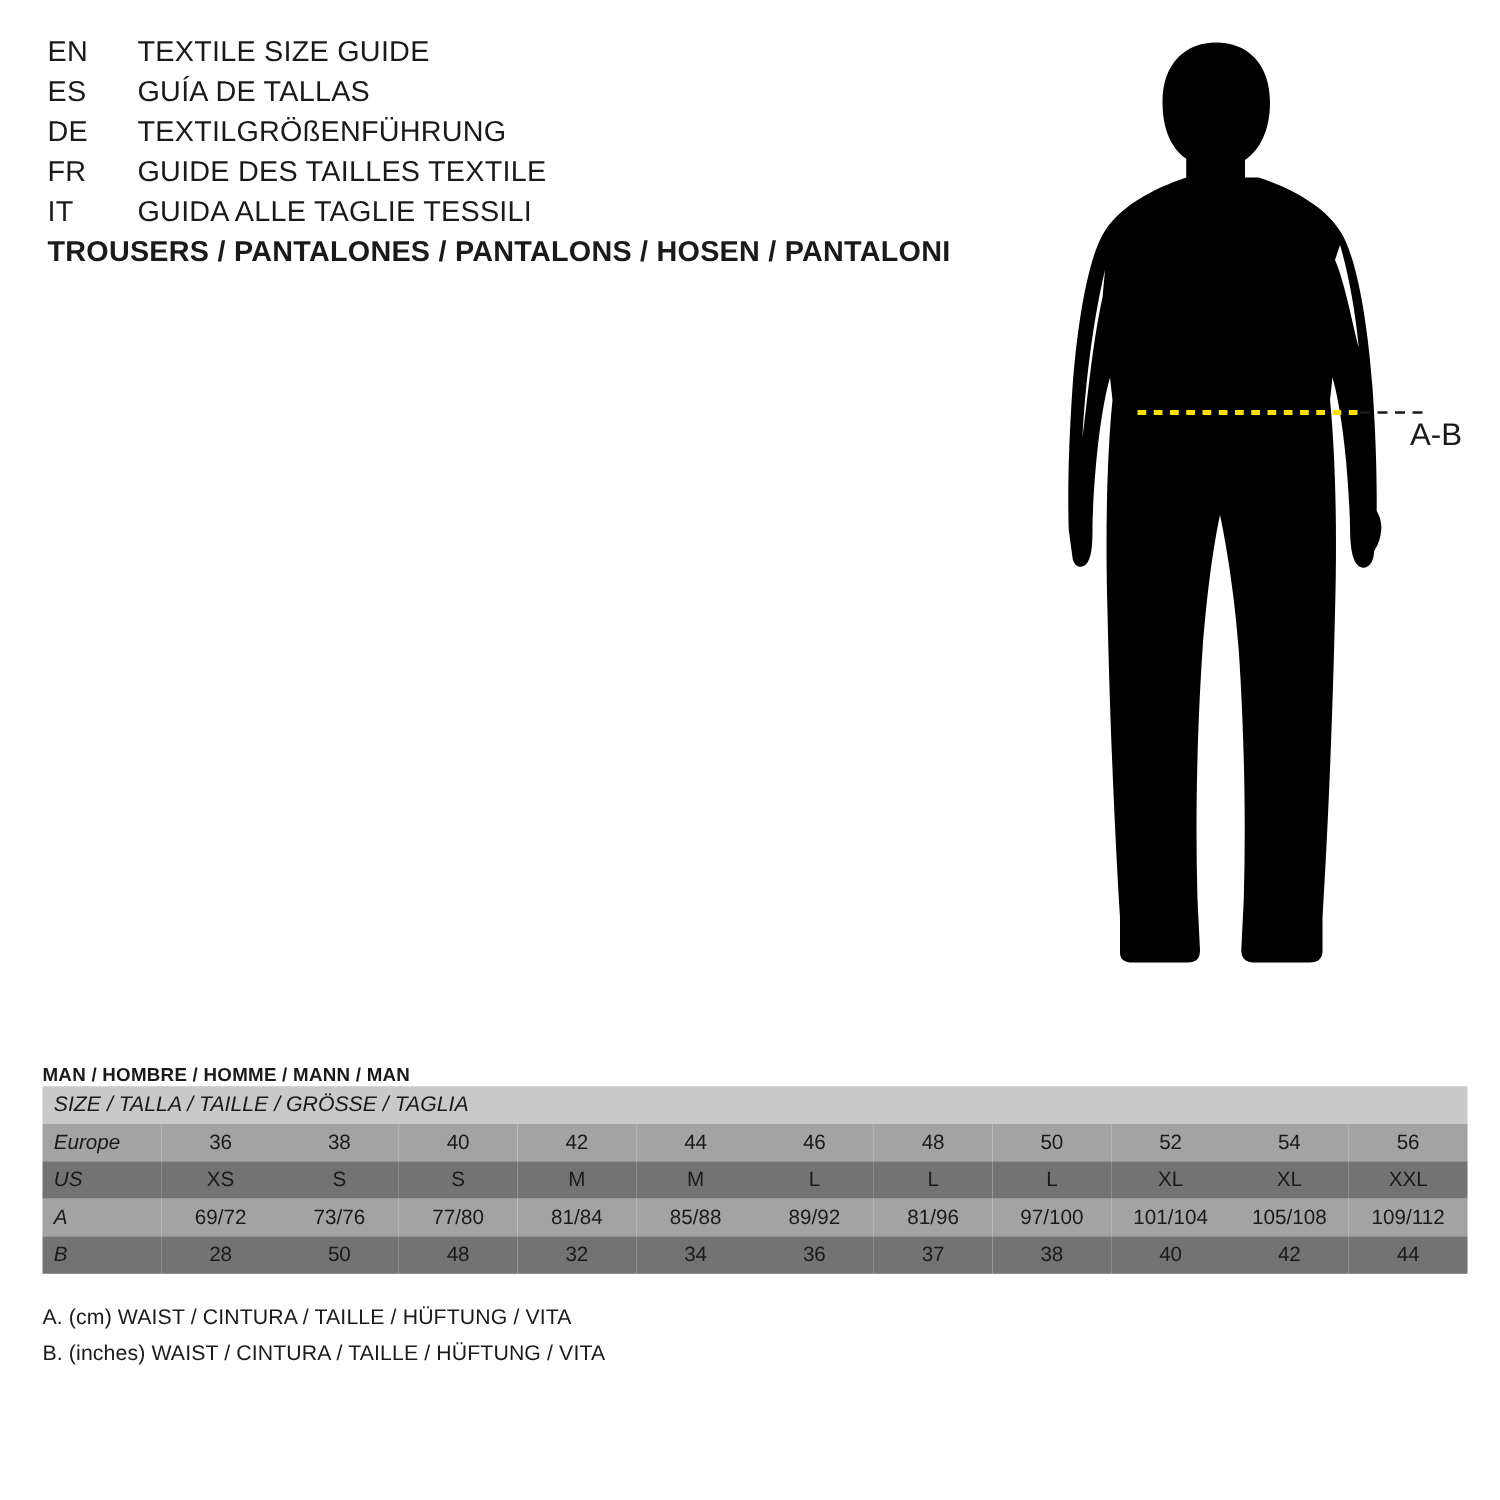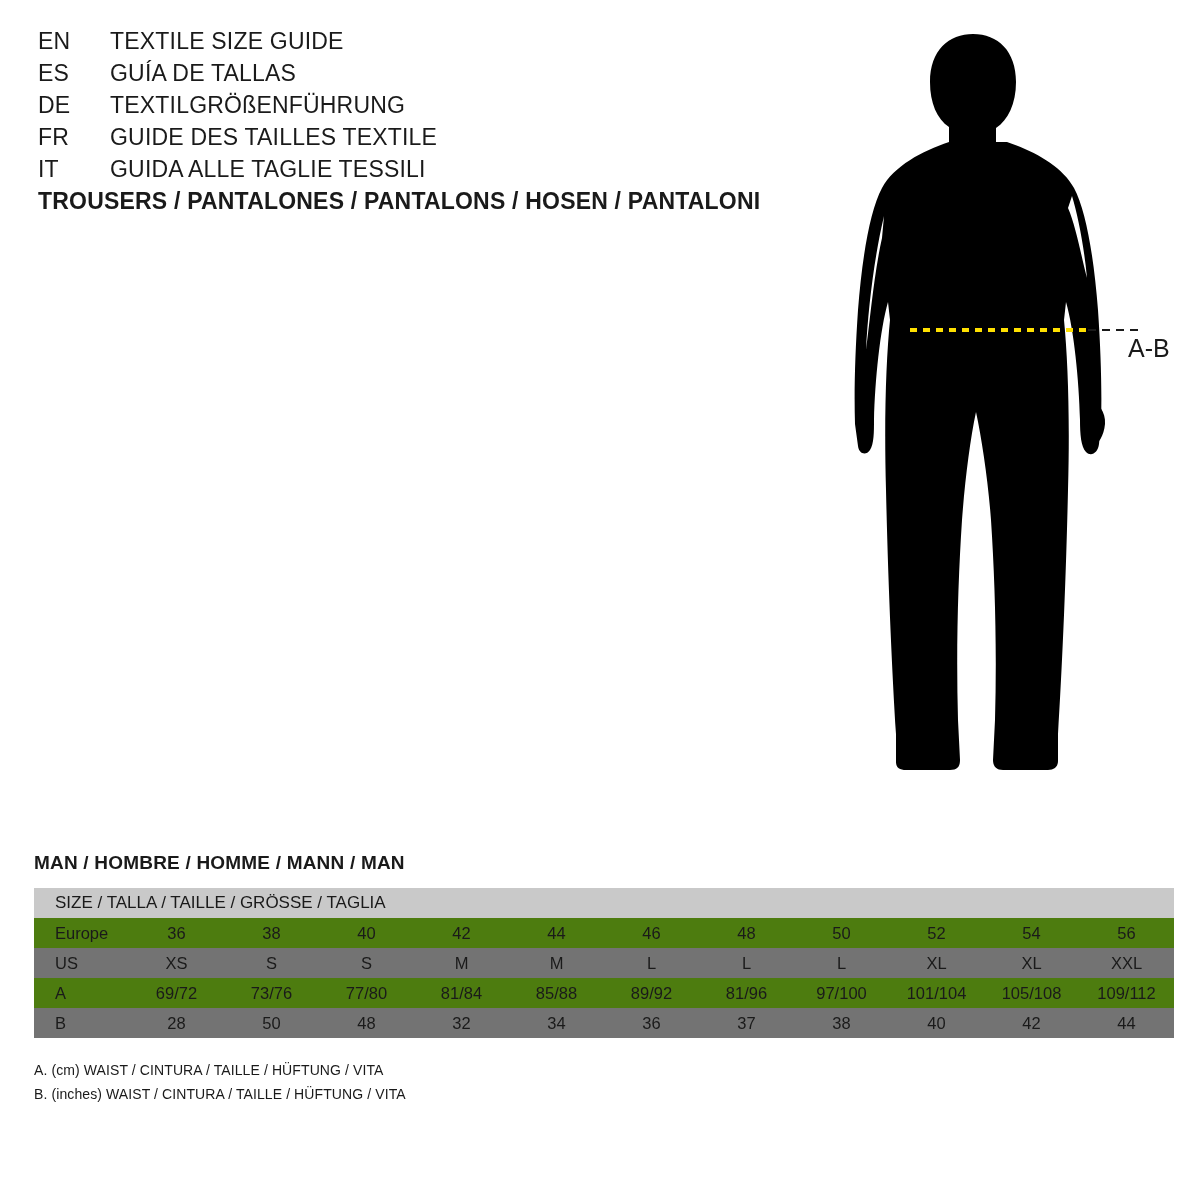--- a/index.html
+++ b/index.html
@@ -68,56 +68,56 @@
   }
 
   
   #table-section {
     position: absolute;
     left: 34px;
     top: 852px;
     width: 1140px;
   }
   #gender-title {
-    font-size: 19px;
+    font-size: 15px;
     font-weight: bold;
     color: #1a1a1a;
-    margin-bottom: 14px;
     letter-spacing: 0.2px;
   }
   table.size-table {
     border-collapse: collapse;
     width: 1140px;
     table-layout: fixed;
   }
   table.size-table td {
     font-size: 16.5px;
     color: #1a1a1a;
     height: 30px;
     padding: 0;
     text-align: center;
     vertical-align: middle;
   }
   table.size-table td.label-cell {
     text-align: left;
-    padding-left: 21px;
+    padding-left: 9px;
+    font-style: italic;
   }
   tr.header-row td {
     background: #c9c9c9;
     font-size: 17px;
     height: 30px;
   }
-  tr.band-light td { background: #4d7c0f; }
+  tr.band-light td { background: #a3a3a3; }
   tr.band-white td { background: #737373; }
 
   #footnotes {
     margin-top: 20px;
   }
   .footnote {
-    font-size: 14px;
+    font-size: 17px;
     color: #1a1a1a;
     line-height: 1.72;
     letter-spacing: 0.1px;
   }
 </style>
 </head>
 <body>
 
 <div id="lang-block">
   <div class="lang-row">

